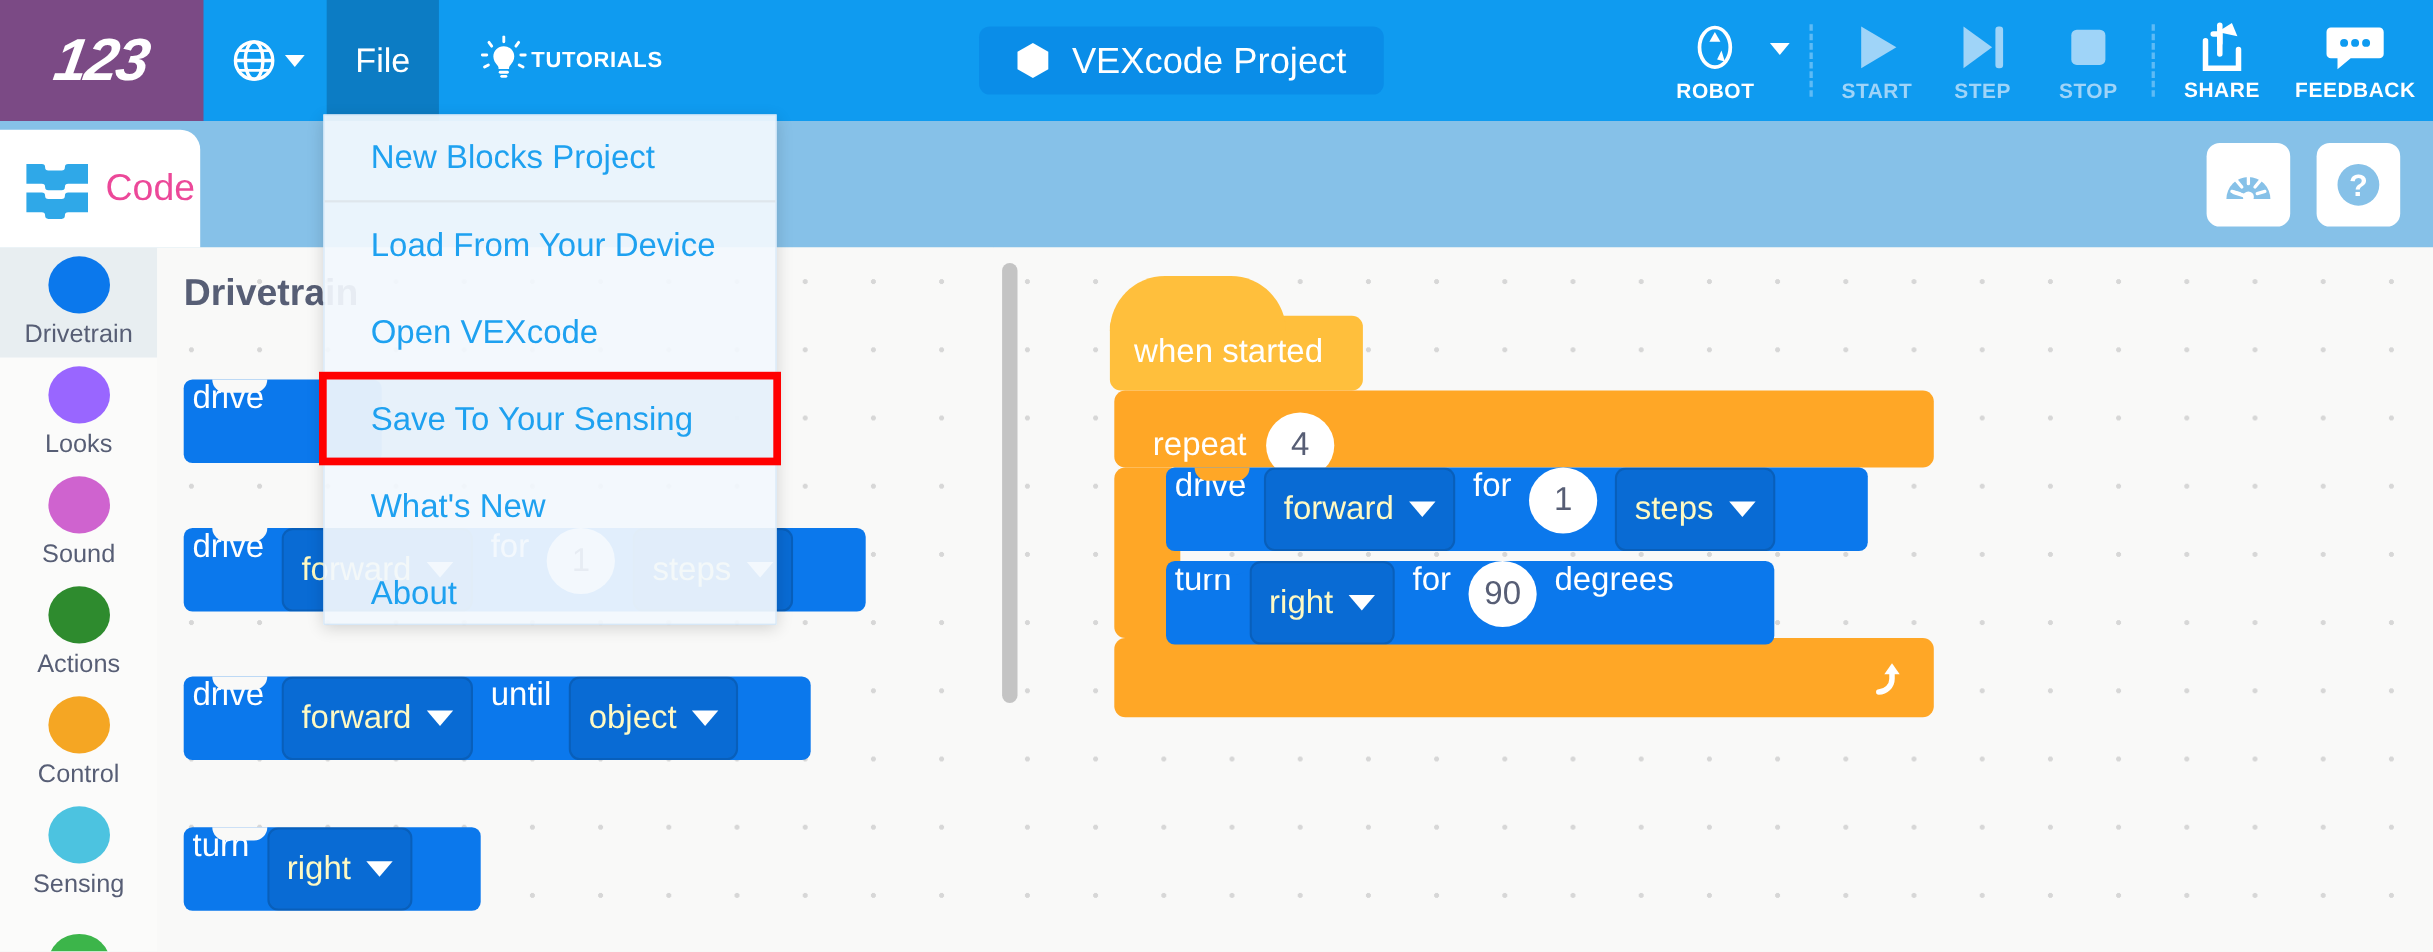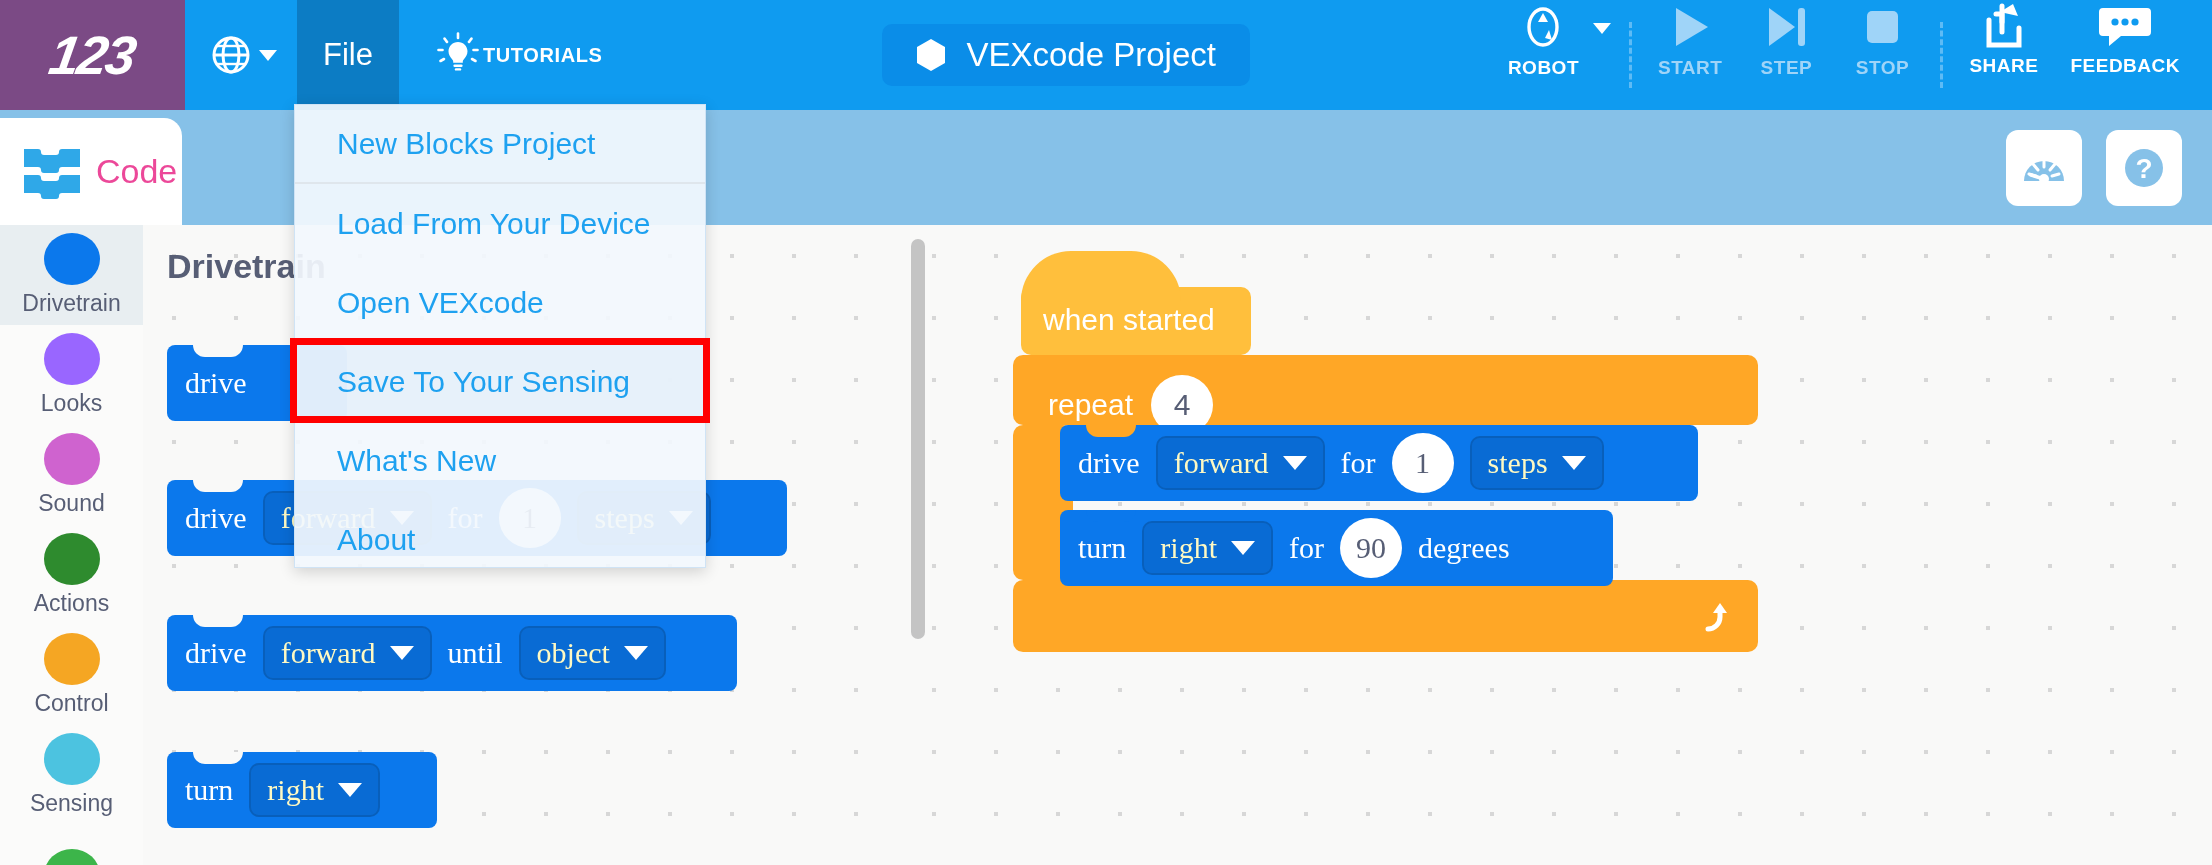--- a/index.html
+++ b/index.html
@@ -55,21 +55,21 @@
   }
   .title-wrap { flex: 1; display: flex; align-items: center; justify-content: center; }
   .title-pill {
     background: #0a8de8; border-radius: 10px;
     padding: 12px 34px; display: flex; align-items: center; gap: 20px;
     cursor: pointer;
   }
   .hexicon { width: 30px; height: 34px; }
   .title-pill .txt { color: #fff; font-size: 33px; }
 
-  .tb-right { display: flex; align-items: flex-start; padding-right: 16px; }
+  .tb-right { display: flex; align-items: center; padding-right: 0; }
   .tb-btn {
     display: flex; flex-direction: column; align-items: center;
     justify-content: center; gap: 3px; padding: 0 16px;
     min-width: 96px; cursor: pointer;
   }
   .tb-btn .lbl { color: #fff; font-size: 19px; font-weight: bold; letter-spacing: 0.5px; }
   .tb-btn.disabled .lbl { color: #9fd4f8; }
   .tb-robot { flex-direction: row; align-items: center; gap: 0; position: relative; padding: 0 8px 0 14px; }
   .robot-col { display: flex; flex-direction: column; align-items: center; gap: 3px; }
   .divider-v {
@@ -125,23 +125,23 @@
     font-size: 34px; font-weight: bold; color: #575e75;
   }
   .dotgrid2 {
     position: absolute; inset: 0; pointer-events: none;
     background-image: radial-gradient(#d7d7d7 2.2px, transparent 2.4px);
     background-size: 62px 62px;
   }
 
   
   .blk {
-    position: absolute; display: flex; align-items: center;
+    position: absolute; display: flex; 
     border-radius: 8px; color: #fff; font-size: 30px;
-    padding: 0 18px; gap: 16px; height: 76px; cursor: pointer; font-family: Liberation Serif, serif;
+    padding: 0 8px; gap: 16px; height: 76px; cursor: pointer;
   }
   .blk.drivetrain { background: #0b78ec; }
   .blk .notch-top, .blk .notch-bot { position: absolute; }
   .notch-top {
     top: 0; left: 26px; width: 50px; height: 12px;
     background: #f9f9f8; border-radius: 0 0 12px 12px;
   }
   .field {
     background: rgba(0,0,0,0.10);
     border: 2px solid rgba(0,0,0,0.12);
@@ -430,21 +430,21 @@
         <span>right</span>
         <span class="tri"></span>
       </span>
     </div>
   </div>
 
   <div class="workspace">
     <div class="dotgrid2"></div>
     <div class="ws-scrollbar"></div>
 
-    <div class="hat" style="left:118px; top:62px; width:230px; height:68px;">
+    <div class="hat" style="left:106px; top:62px; width:230px; height:68px;">
       <span>when started</span>
     </div>
 
     <div class="c-block" style="left:110px; top:130px; width:745px; height:70px;"></div>
     <div class="c-block" style="left:110px; top:200px; width:60px; height:155px;"></div>
     <div class="c-block" style="left:110px; top:355px; width:745px; height:72px;"></div>
 
     <div style="position:absolute; left:145px; top:150px; display:flex; align-items:center; gap:18px; color:#fff; font-size:30px; z-index:4;">
       <span>repeat</span>
       <span class="oval">4</span>

